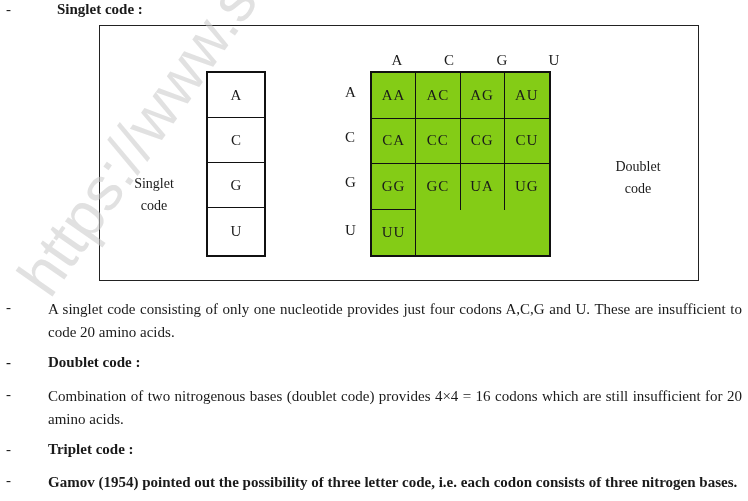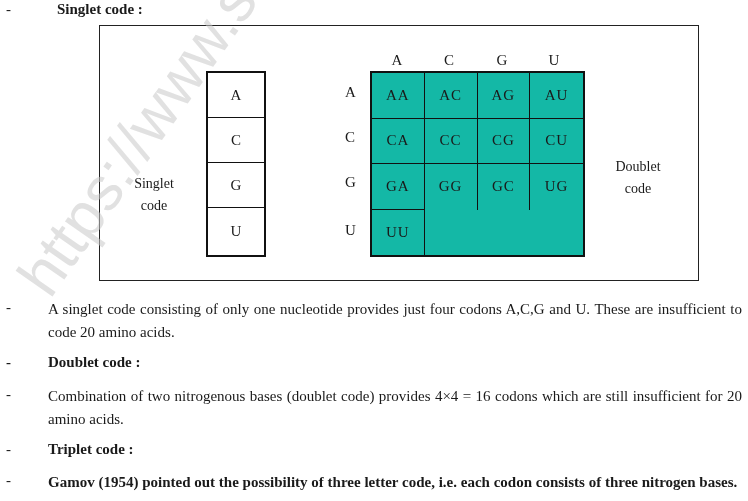--- a/index.html
+++ b/index.html
@@ -6,22 +6,22 @@
   body { width:748px; height:501px; position:relative; overflow:hidden;
          font-family:"Liberation Serif", serif; color:#1a1a1a; }
   .abs { position:absolute; }
   .dash { position:absolute; left:6px; font-size:15px; }
   .heading { font-weight:bold; font-size:15px; }
   .para { position:absolute; left:48px; width:694px; font-size:15px; line-height:23px; text-align:justify; }
   .outer { position:absolute; left:99px; top:25px; width:600px; height:256px; border:1.5px solid #222; box-sizing:border-box; }
   .single-col { position:absolute; left:206px; top:71px; width:60px; border:2px solid #111; box-sizing:border-box; background:#fff; }
   .single-cell { height:45px; border-bottom:1.5px solid #111; display:flex; align-items:center; justify-content:center; font-size:15px; box-sizing:border-box; }
   .single-cell:last-child { border-bottom:none; height:47px; }
-  .grid { position:absolute; left:370px; top:71px; width:215px; height:186px; border:2px solid #111; box-sizing:border-box;
-          display:grid; grid-template-columns:repeat(4,1fr); grid-template-rows:repeat(4,1fr); background:#14b8a6; }
+  .grid { position:absolute; left:370px; top:71px; width:181px; height:186px; border:2px solid #111; box-sizing:border-box;
+          display:grid; grid-template-columns:repeat(4,1fr); grid-template-rows:repeat(4,1fr); background:#84cc16; }
   .gcell { border-right:1.5px solid #111; border-bottom:1.5px solid #111; display:flex; align-items:center; justify-content:center; font-size:15px; letter-spacing:1px; }
   .gcell:nth-child(4n) { border-right:none; }
   .gcell:nth-last-child(-n+4) { border-bottom:none; }
   .colhdr { position:absolute; top:52px; font-size:15px; width:20px; text-align:center; }
   .rowhdr { position:absolute; left:345px; font-size:15px; }
   .side-label { position:absolute; font-size:14px; text-align:center; line-height:22px; }
   .watermark { position:absolute; left:0; top:0; width:748px; height:501px; pointer-events:none; }
 </style>
 </head>
 <body>
@@ -55,23 +55,23 @@
 
 <div class="grid">
   <div class="gcell">AA</div>
   <div class="gcell">AC</div>
   <div class="gcell">AG</div>
   <div class="gcell">AU</div>
   <div class="gcell">CA</div>
   <div class="gcell">CC</div>
   <div class="gcell">CG</div>
   <div class="gcell">CU</div>
-  <div class="gcell">GA</div>
   <div class="gcell">GG</div>
   <div class="gcell">GC</div>
+  <div class="gcell">UA</div>
   <div class="gcell">UG</div>
   <div class="gcell">UU</div>
 </div>
 
 <div class="side-label" style="left:605px; top:156px; width:66px;">
   <div>Doublet</div>
   <div>code</div>
 </div>
 
 <span class="dash" style="top:299px;">-</span>

